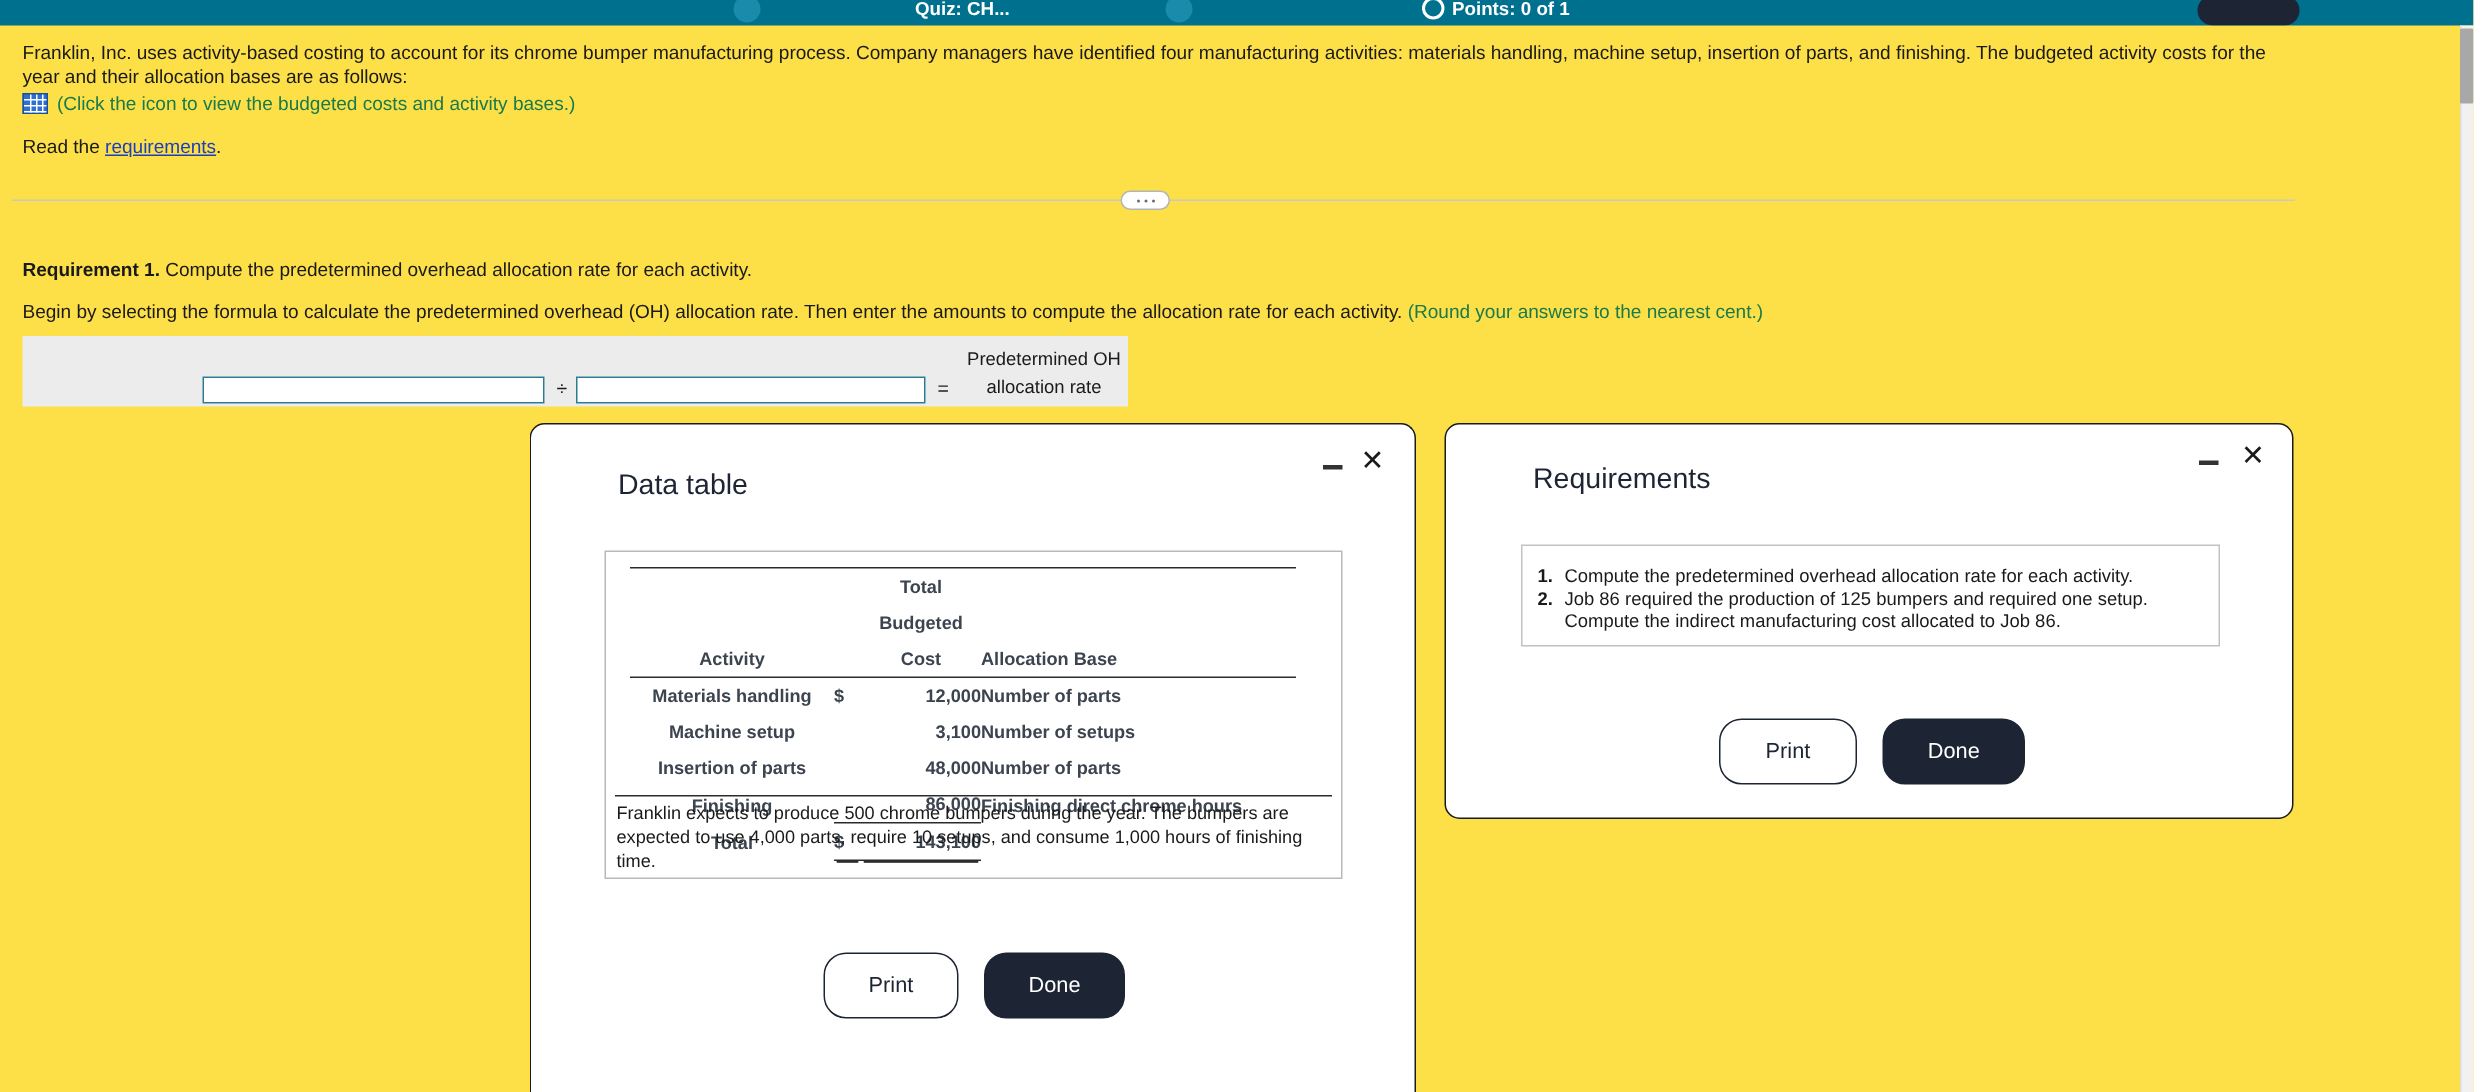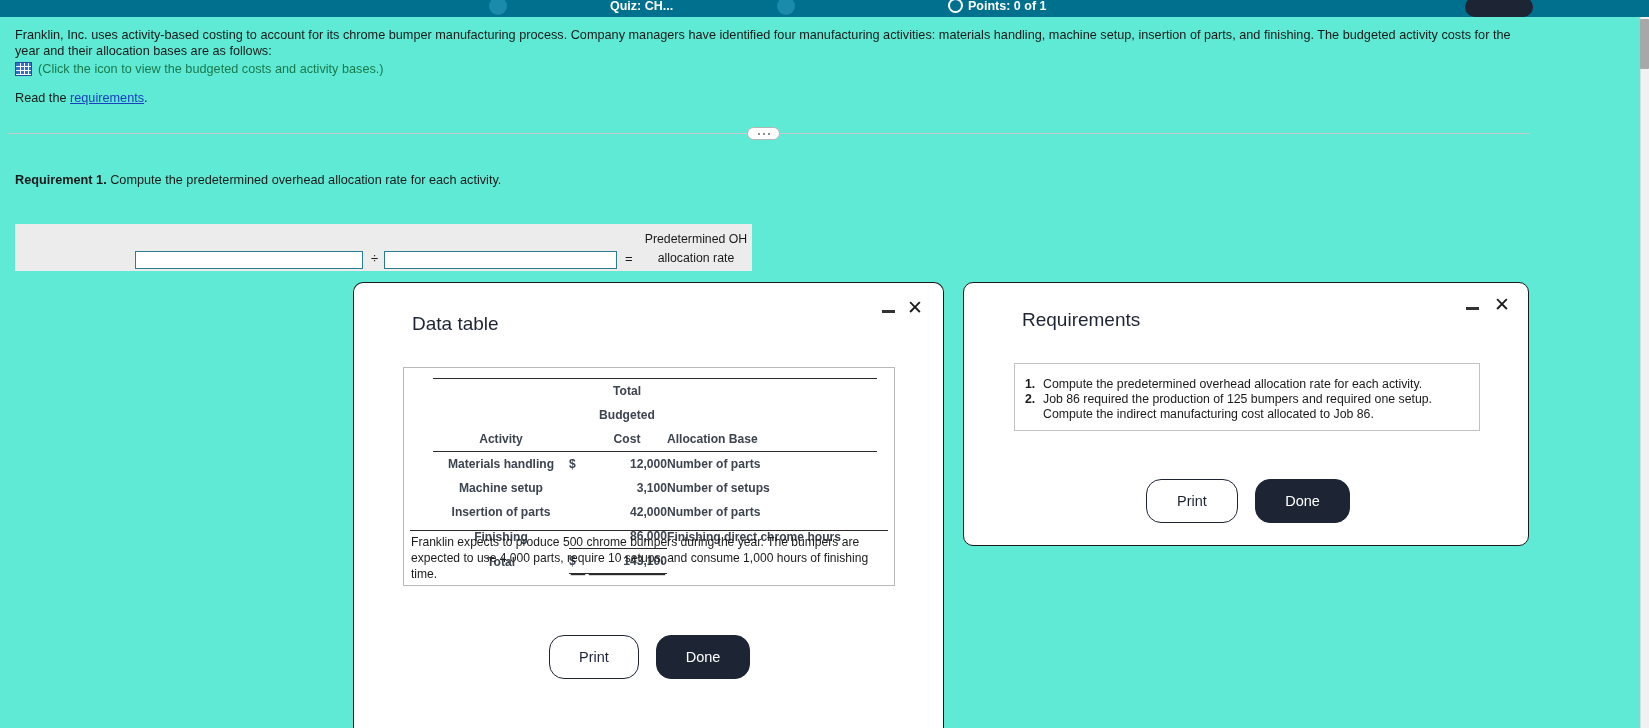--- a/index.html
+++ b/index.html
@@ -3,21 +3,21 @@
 <meta charset="utf-8">
 <style>
   * { box-sizing: border-box; }
   html, body {
     margin: 0; padding: 0;
     width: 1649px; height: 728px;
     overflow: hidden;
     background: #ffffff;
     font-family: "Liberation Sans", sans-serif;
   }
-  #root { position: relative; width: 1649px; height: 728px; background:#5eead4; }
+  #root { position: relative; width: 1649px; height: 728px; background:#fde047; }
 
   
   .topbar {
     position: absolute; left: 0; top: 0; width: 1649px; height: 17px;
     background: #00708f;
     overflow: hidden;
   }
   .topbar-inner {
     position: relative; width: 100%; height: 60px; top: -44px;
     color: #ffffff; font-size: 13px;
@@ -133,21 +133,21 @@
   #datatable-modal .btn-min { left: 528px; top: 27px; }
   #datatable-modal .btn-close { left: 552px; top: 17px; }
   #requirements-modal .btn-min { left: 502px; top: 24px; }
   #requirements-modal .btn-close { left: 529px; top: 14px; }
 
   
   .dt-box {
     position: absolute; left: 49px; top: 84px; width: 492px; height: 219px;
     border: 1px solid #b9b9b9; background: #fff;
   }
-  table.dt { border-collapse: collapse; width: 444px; margin: 10px 0 0 29px; }
+  table.dt { border-collapse: collapse; width: 444px; margin: 10px 0 0 16px; }
   table.dt td, table.dt th {
     font-size: 12.1px; color: #3c4450; padding: 0; vertical-align: bottom;
     font-weight: bold; line-height: 24px;
   }
   .dt-rule-top { border-top: 1.5px solid #2b2b2b; }
   .dt-hdr-rule { border-bottom: 1.2px solid #2b2b2b; }
   .c-act { width: 136px; text-align: center; }
   .c-cur { width: 18px; text-align: left; font-weight: normal; }
   .c-amt { width: 80px; text-align: right; padding-right: 3px; font-weight: normal; }
   .c-base { text-align: left; padding-left: 4px; font-weight: normal; }
@@ -223,20 +223,23 @@
   <div class="dots-handle">
       <i></i>
       <i></i>
       <i></i>
     </div>
 
   <div class="req1">
     <b>Requirement 1.</b><span> Compute the predetermined overhead allocation rate for each activity.</span>
   </div>
 
+  <div class="beginline">
+    <span>Begin by selecting the formula to calculate the predetermined overhead (OH) allocation rate. Then enter the amounts to compute the allocation rate for each activity. </span><span class="green">(Round your answers to the nearest cent.)</span>
+  </div>
 
   <div class="formula-band">
     <input class="f-input f-in1" type="text" value="" style="">
     <span class="f-op f-div">÷</span>
     <input class="f-input f-in2" type="text" value="" style="">
     <span class="f-op f-eq">=</span>
     <div class="f-res">
       <div>Predetermined OH</div>
       <div>allocation rate</div>
     </div>
@@ -271,21 +274,21 @@
         </tr>
         <tr>
           <td class="c-act">Machine setup</td>
           <td class="c-cur"></td>
           <td class="c-amt">3,100</td>
           <td class="c-base">Number of setups</td>
         </tr>
         <tr>
           <td class="c-act">Insertion of parts</td>
           <td class="c-cur"></td>
-          <td class="c-amt">42,000</td>
+          <td class="c-amt">48,000</td>
           <td class="c-base">Number of parts</td>
         </tr>
         <tr>
           <td class="c-act">Finishing</td>
           <td class="c-cur rule-single"></td>
           <td class="c-amt rule-single">86,000</td>
           <td class="c-base">Finishing direct chrome hours</td>
         </tr>
         <tr>
           <td class="c-act">Total</td>

